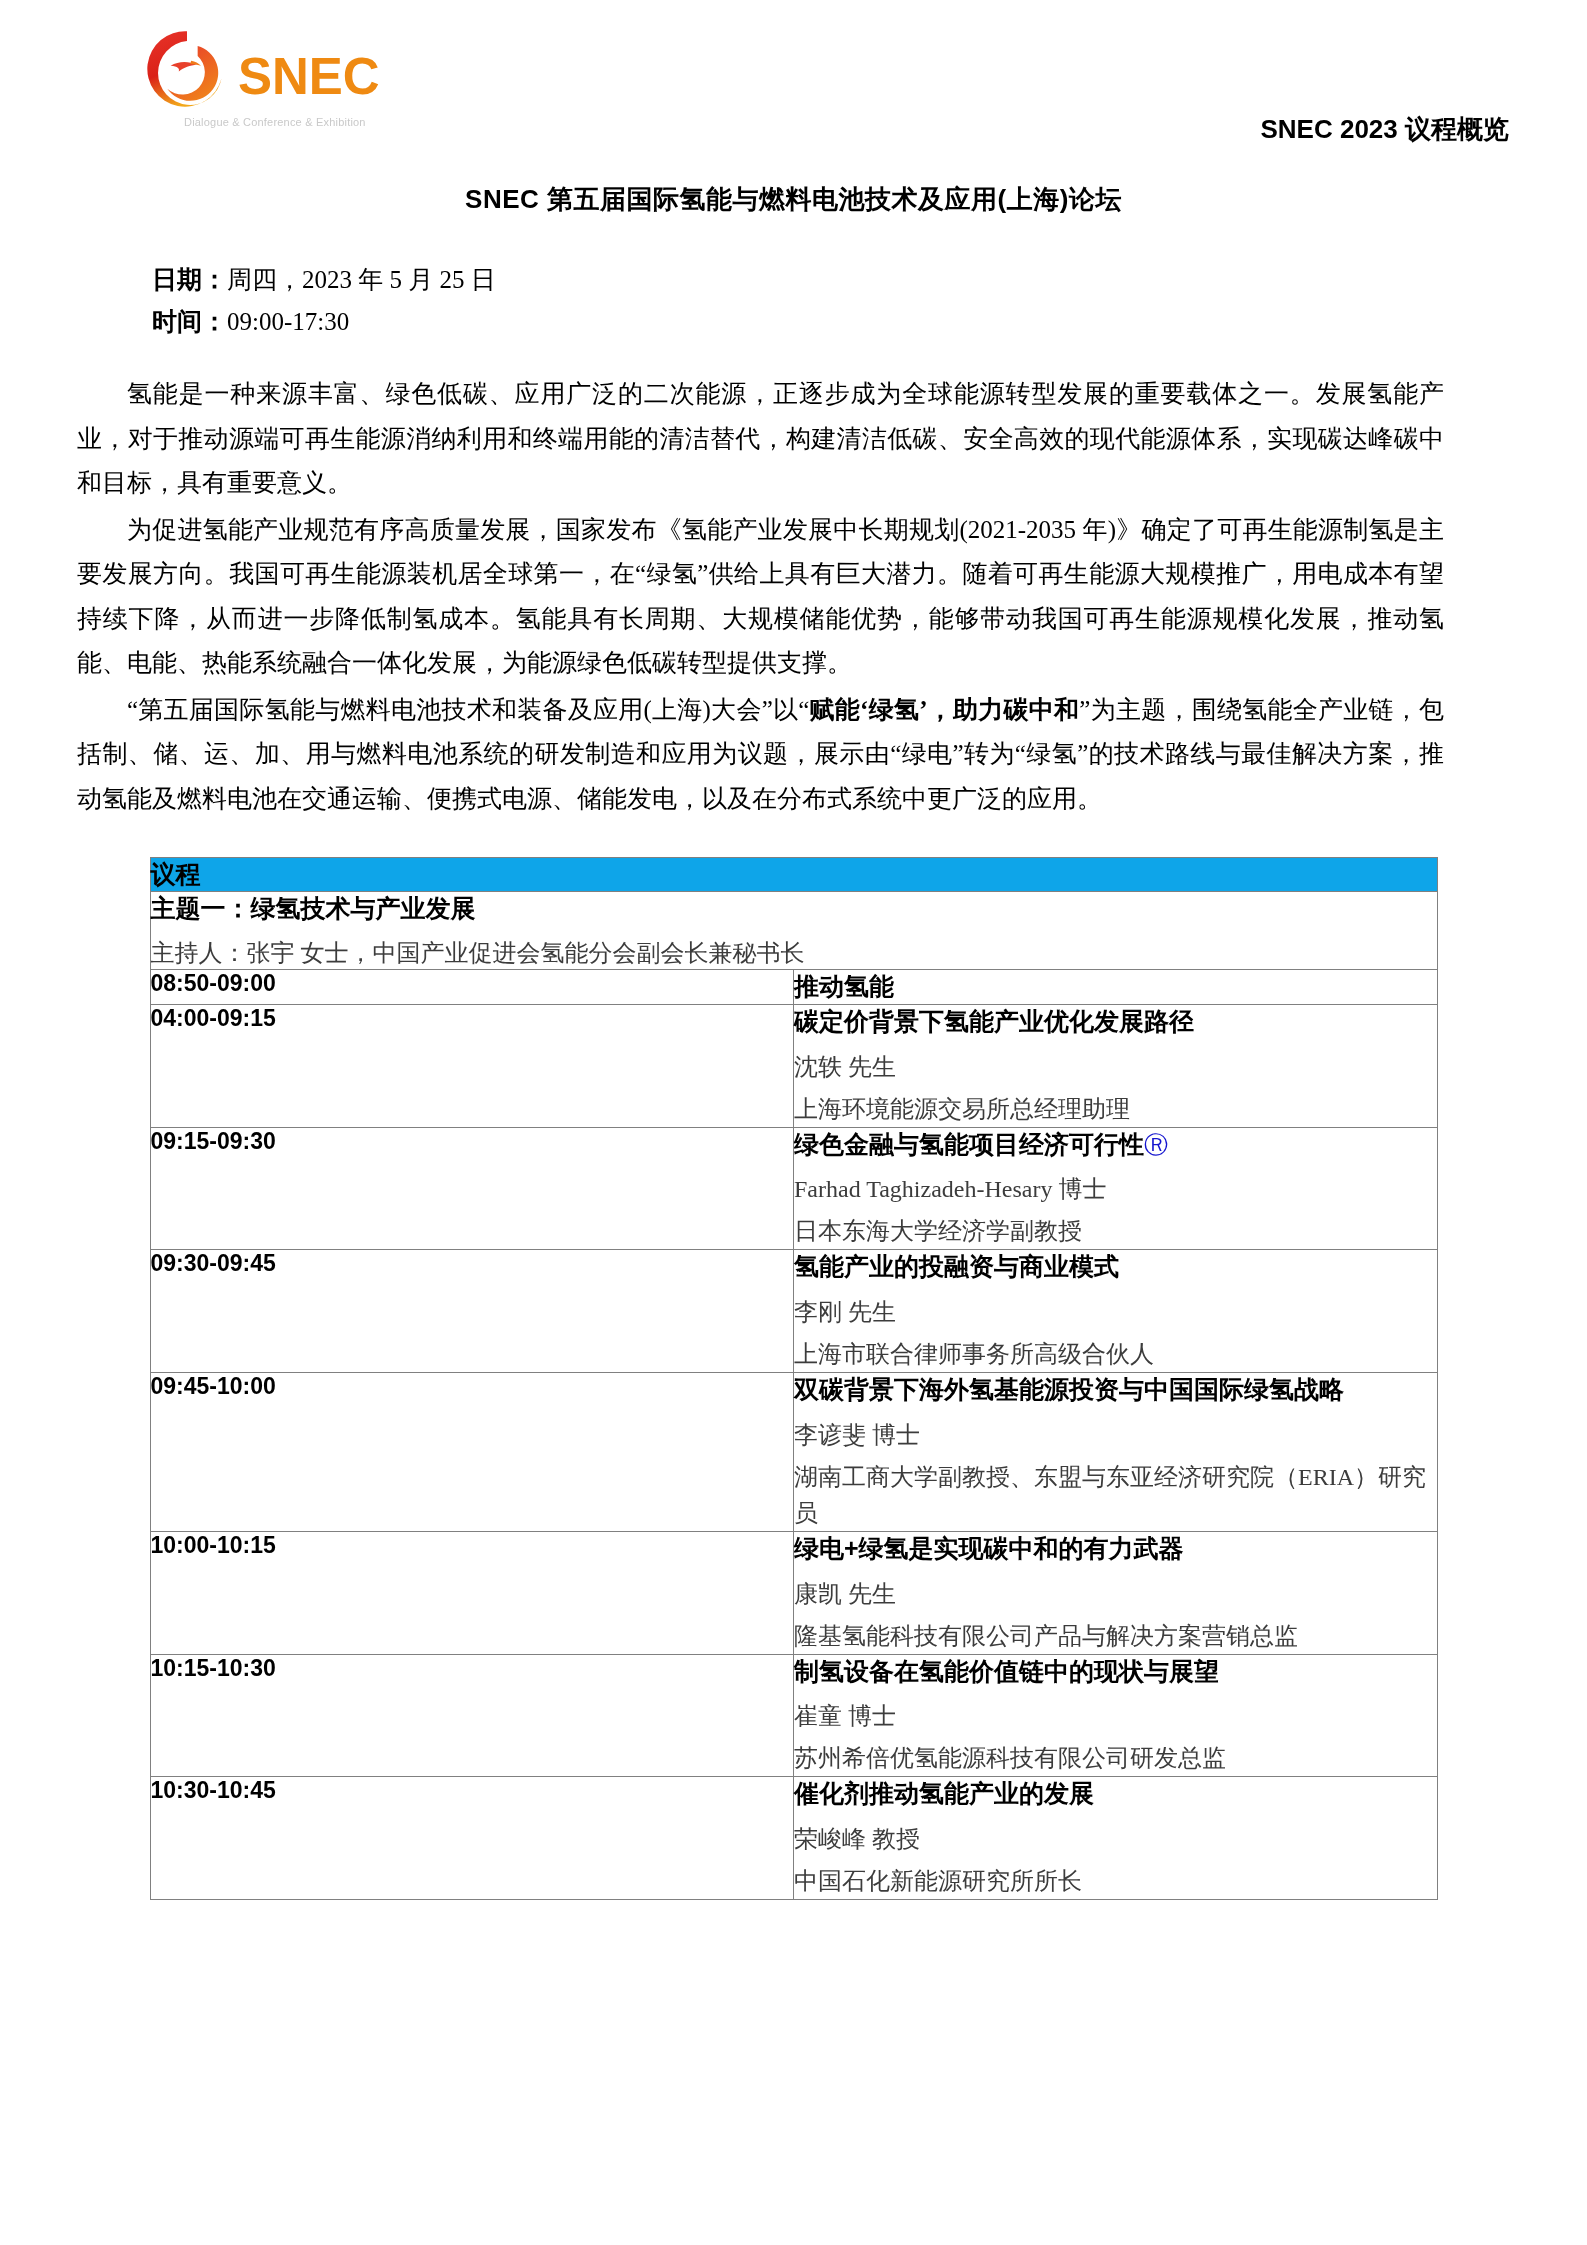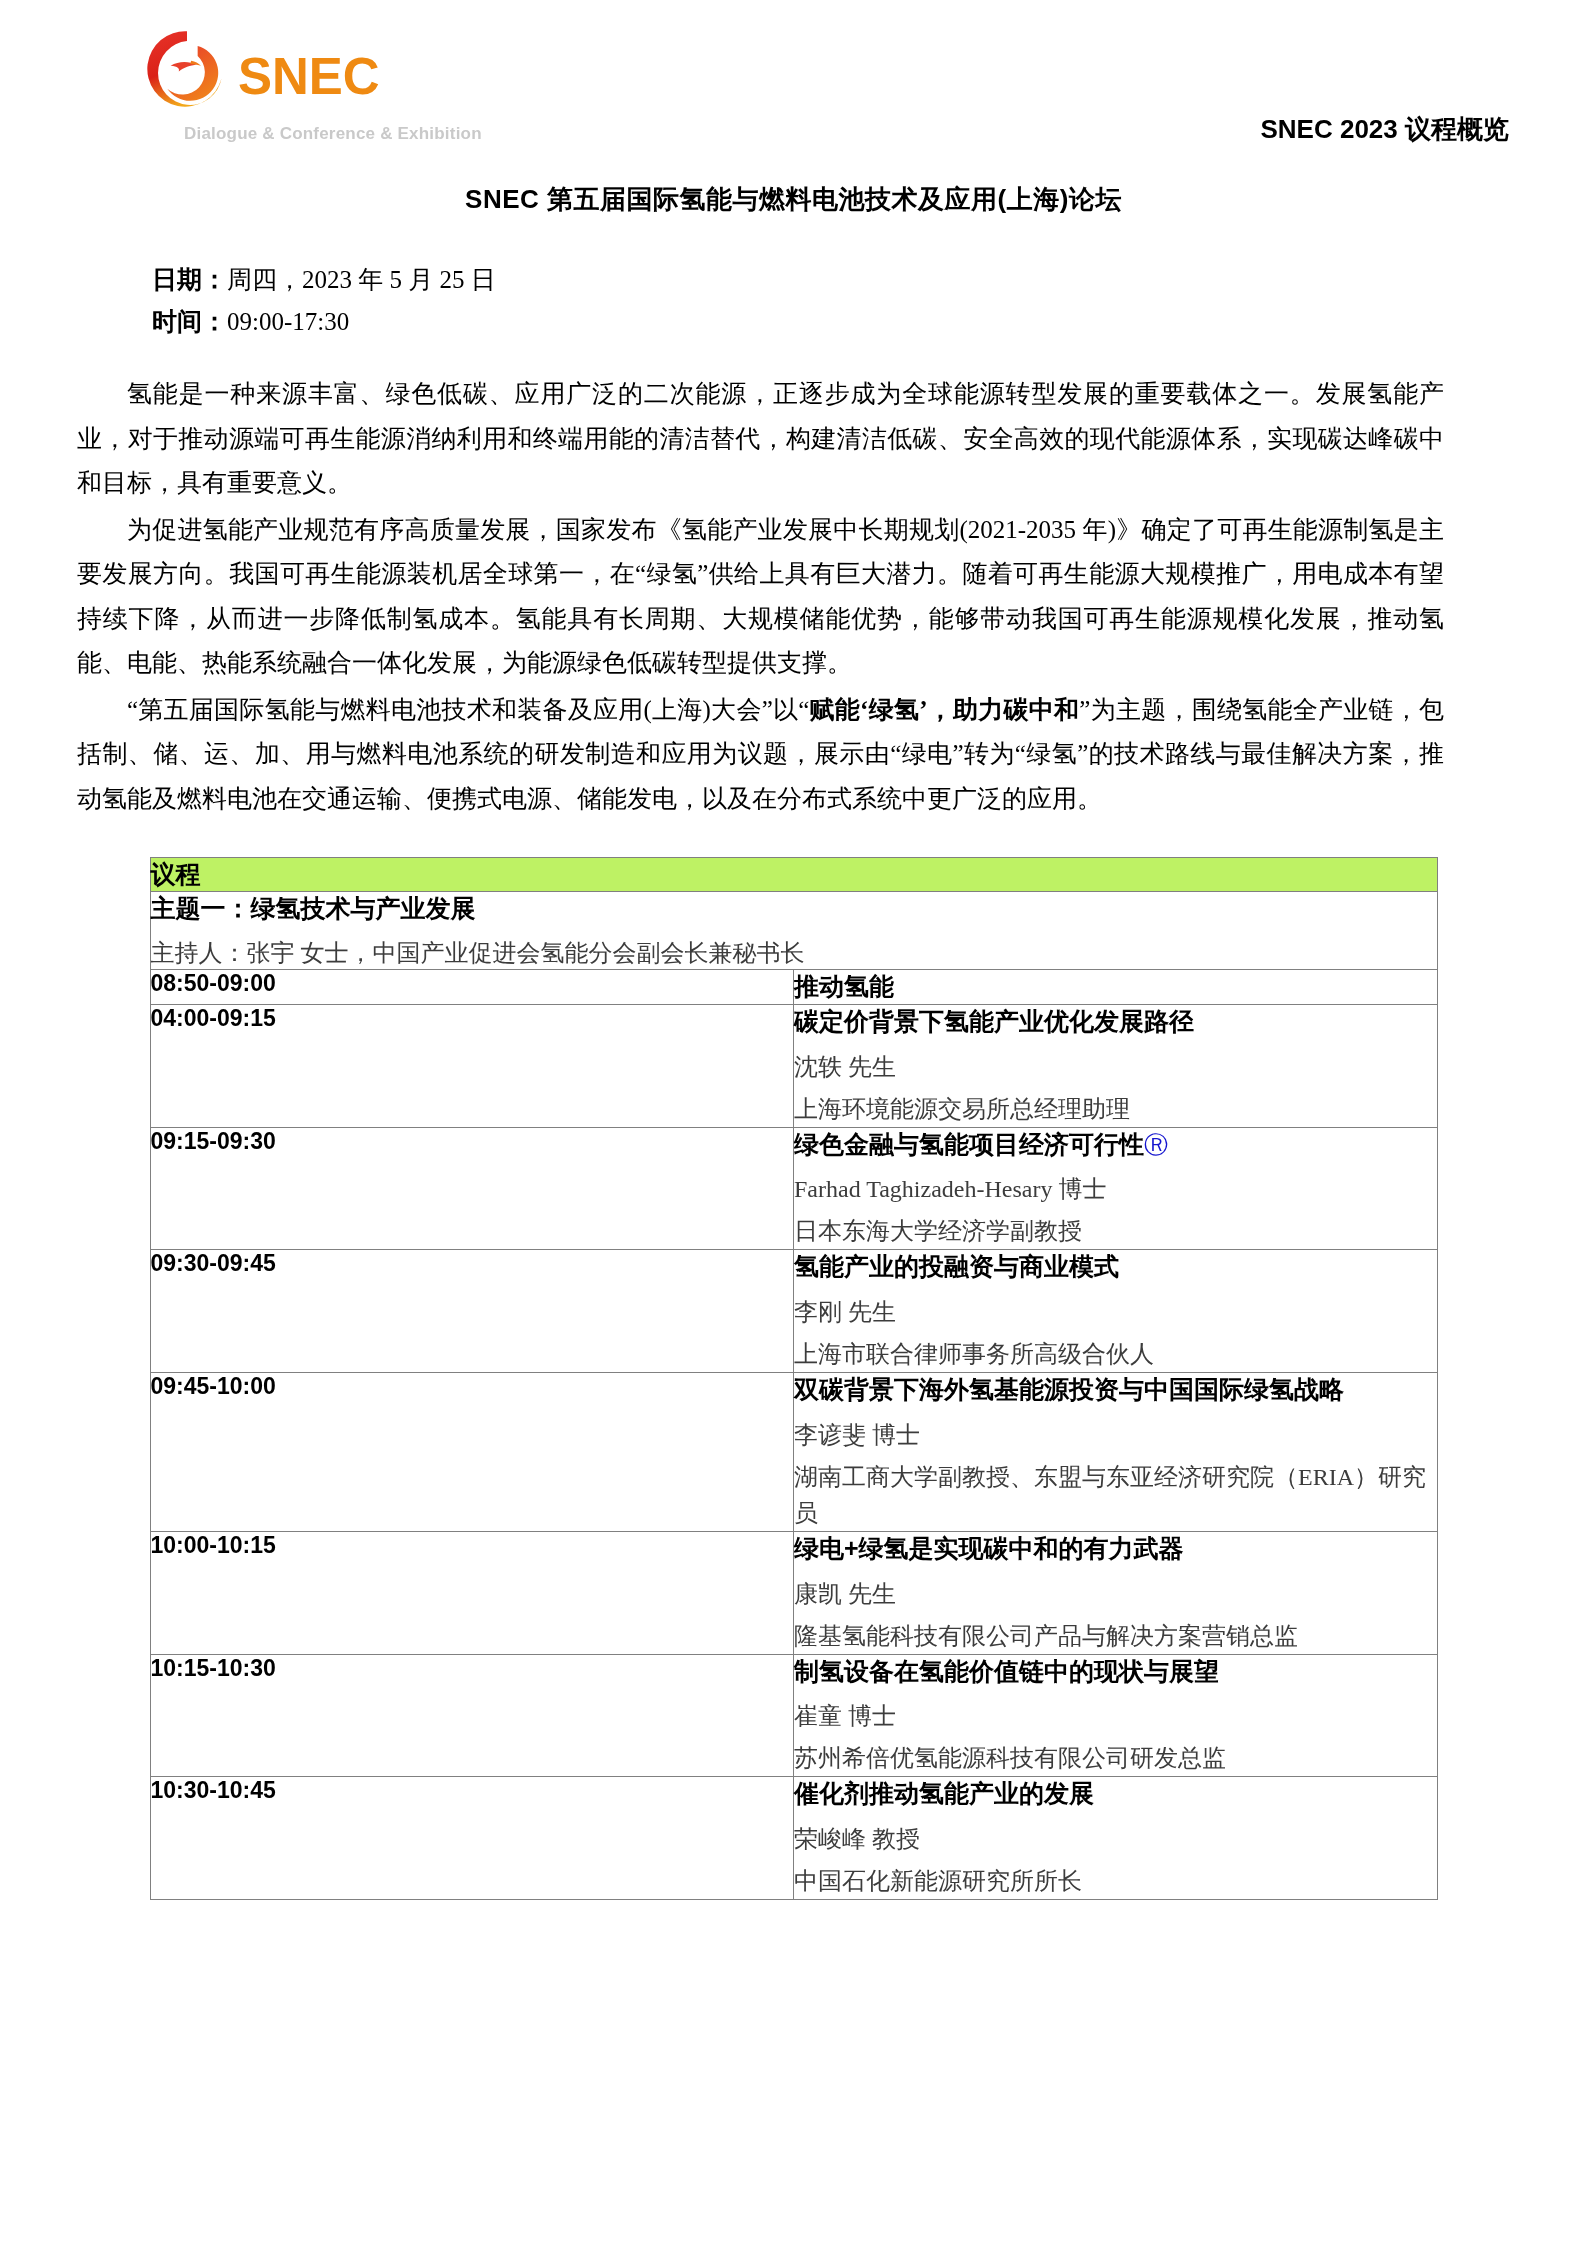--- a/index.html
+++ b/index.html
@@ -55,25 +55,25 @@
     font-family: "Liberation Sans", "DejaVu Sans", sans-serif;
     font-weight: bold;
     font-size: 51px;
     letter-spacing: 0px;
     color: #EF8A12;
     line-height: 1;
     margin-top: 14px;
   }
   .brand-tagline {
     font-family: "Liberation Sans", "DejaVu Sans", sans-serif;
-    font-size: 17px;
-    font-weight: bold;
+    font-size: 11px;
+    font-weight: normal;
     color: #c9c9c9;
     letter-spacing: 0.2px;
-    margin-top: 14px;
+    margin-top: 6px;
     margin-left: 38px;
     white-space: nowrap;
   }
   .header-right {
     font-family: "Liberation Sans", "DejaVu Sans", sans-serif;
     font-weight: bold;
     font-size: 26px;
     color: #000;
     margin-top: 84px;
     white-space: nowrap;
@@ -237,21 +237,21 @@
 
   <div class="body-copy">
     <p>氢能是一种来源丰富、绿色低碳、应用广泛的二次能源，正逐步成为全球能源转型发展的重要载体之一。发展氢能产业，对于推动源端可再生能源消纳利用和终端用能的清洁替代，构建清洁低碳、安全高效的现代能源体系，实现碳达峰碳中和目标，具有重要意义。</p>
     <p>为促进氢能产业规范有序高质量发展，国家发布《氢能产业发展中长期规划(2021-2035 年)》确定了可再生能源制氢是主要发展方向。我国可再生能源装机居全球第一，在“绿氢”供给上具有巨大潜力。随着可再生能源大规模推广，用电成本有望持续下降，从而进一步降低制氢成本。氢能具有长周期、大规模储能优势，能够带动我国可再生能源规模化发展，推动氢能、电能、热能系统融合一体化发展，为能源绿色低碳转型提供支撑。</p>
     <p><span>“第五届国际氢能与燃料电池技术和装备及应用(上海)大会”以“</span><span class="bold-quote">赋能‘绿氢’，助力碳中和</span><span>”为主题，围绕氢能全产业链，包括制、储、运、加、用与燃料电池系统的研发制造和应用为议题，展示由“绿电”转为“绿氢”的技术路线与最佳解决方案，推动氢能及燃料电池在交通运输、便携式电源、储能发电，以及在分布式系统中更广泛的应用。</span></p>
   </div>
 
   <table class="agenda">
     <tbody>
       <tr>
-        <td class="agenda-head-cell" colspan="2" style="background: #bef264;">议程</td>
+        <td class="agenda-head-cell" colspan="2" style="background: #0ea5e9;">议程</td>
       </tr>
       <tr>
         <td class="topic-cell" colspan="2">
           <div class="topic-title">主题一：绿氢技术与产业发展</div>
           <div class="topic-host">主持人：张宇 女士，中国产业促进会氢能分会副会长兼秘书长</div>
         </td>
       </tr>
 
     <tr>
           <td class="time-cell col-time">08:50-09:00</td>

